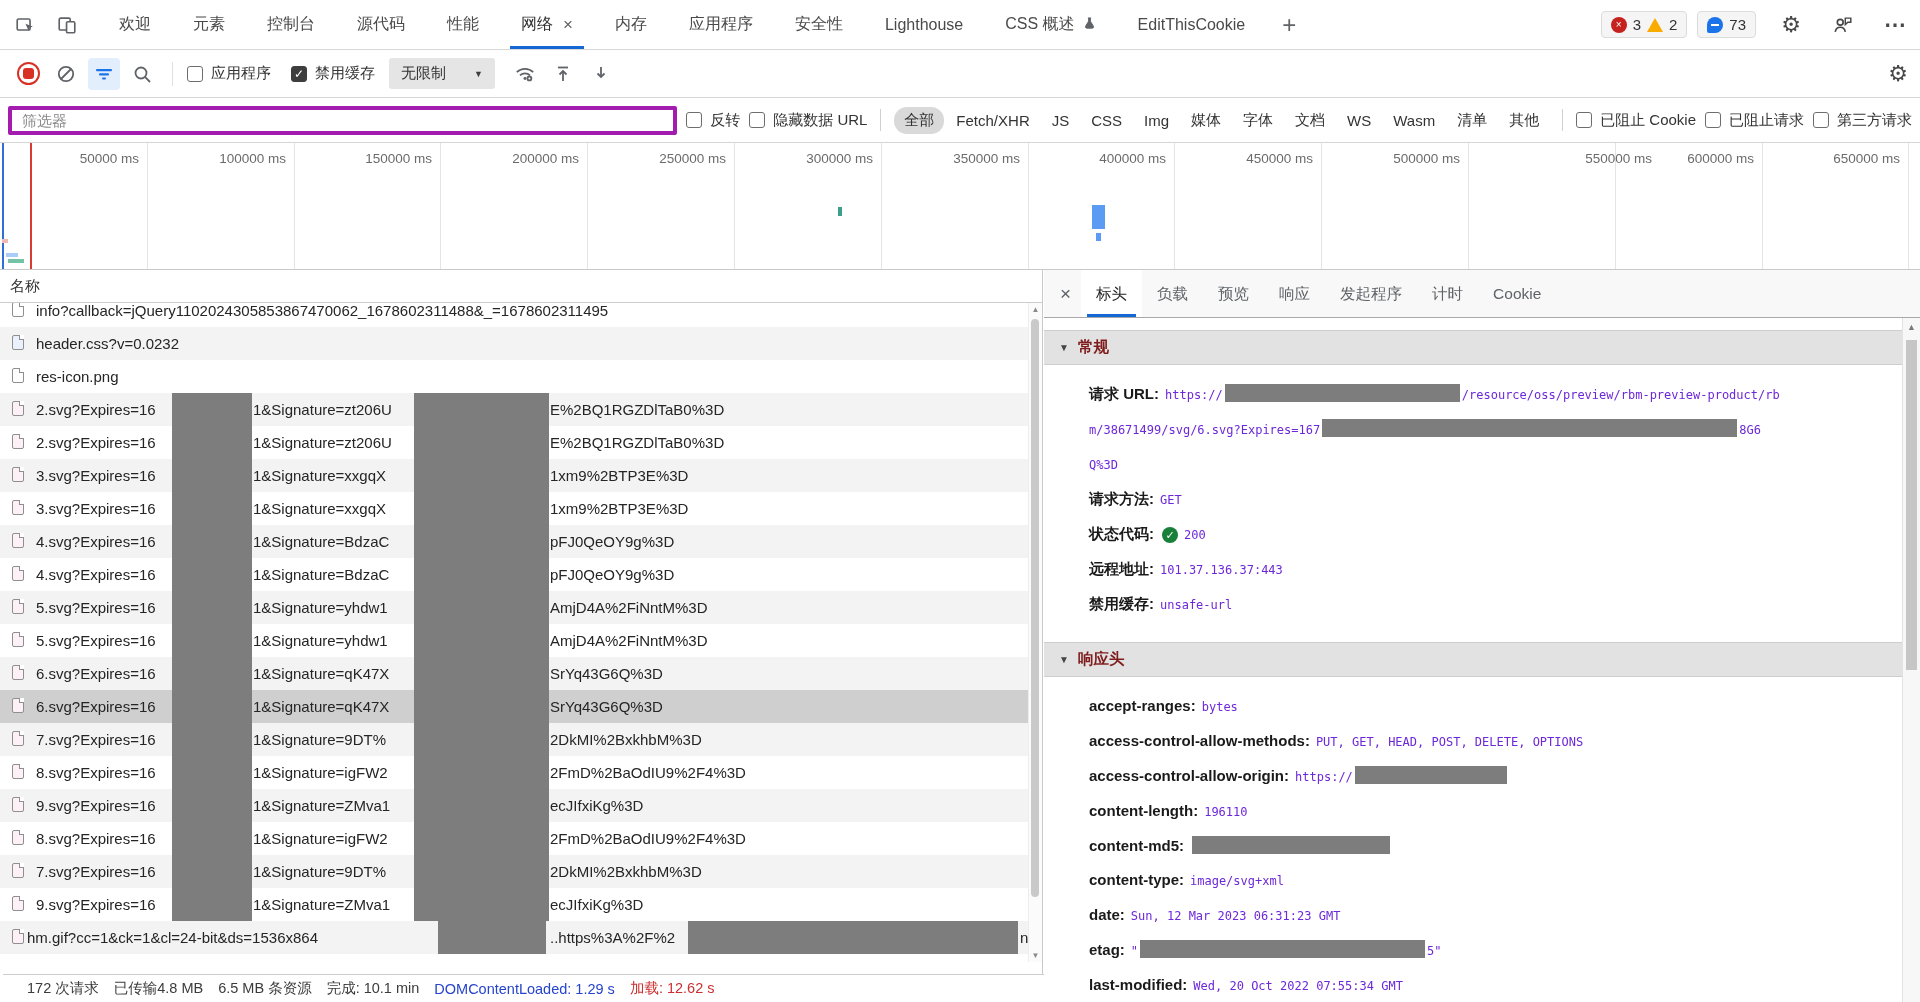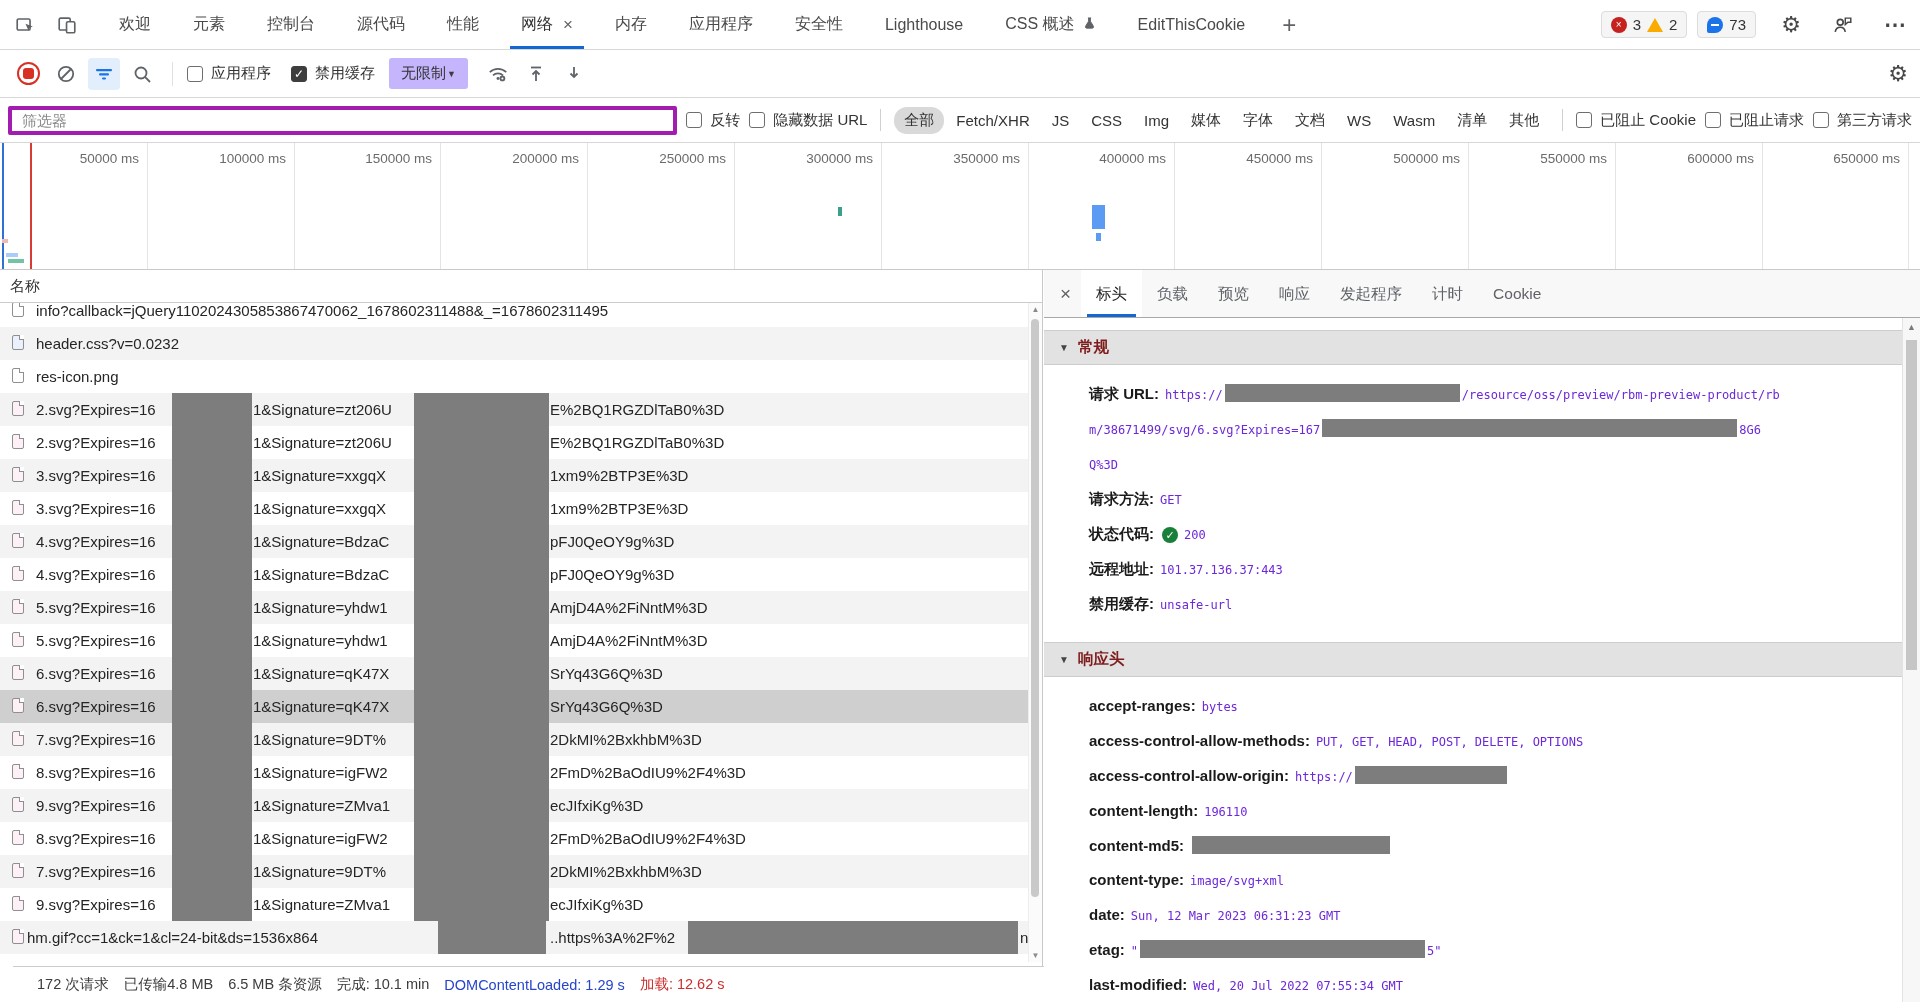--- a/index.html
+++ b/index.html
@@ -38,21 +38,21 @@
   .rec{width:19px;height:19px;border:2.5px solid #d93025;border-radius:50%;position:relative;}
   .rec::after{content:'';position:absolute;left:4px;top:4px;width:11px;height:11px;background:#d93025;border-radius:3px;}
   .filt-active{background:#e3eefc;}
   .vsep{width:1px;height:24px;background:#e0e0e0;margin:0 8px;}
   .cb{display:inline-flex;align-items:center;gap:8px;font-size:15px;color:#333;white-space:nowrap;}
   .cb .box{width:16px;height:16px;border:1.5px solid #6e6e6e;border-radius:3px;background:#fff;
     display:inline-flex;align-items:center;justify-content:center;box-sizing:border-box;}
   .cb .box::after{content:'✓';color:#fff;font-size:12px;display:none;}
   .cb.checked .box{background:#3e3e3e;border-color:#3e3e3e;}
   .cb.checked .box::after{display:block;}
-  .throttle{display:flex;align-items:center;gap:1px;background:#c4b5fd;border-radius:3px;
+  .throttle{display:flex;align-items:center;gap:28px;background:#e5e5e5;border-radius:3px;
     padding:6px 12px;font-size:15px;color:#333;margin:0 8px;}
   .caret{font-size:9px;color:#3c3c3c;}
   .toolbar-gear{position:absolute;right:12px;font-size:22px;color:#474747;}
 
   
   .filterbar{position:absolute;top:98px;left:0;right:0;height:44px;background:#fff;
     border-bottom:1px solid #d6d6d6;display:flex;align-items:center;padding:0 8px;gap:9px;white-space:nowrap;overflow:hidden;}
   .filter-input{width:726px;height:29px;border:4px solid #a21caf;border-radius:2px;padding:0 10px;
     font-size:15px;color:#333;font-family:"Liberation Sans",sans-serif;box-sizing:border-box;}
   .filter-input::placeholder{color:#8a8a8a;}
@@ -84,21 +84,21 @@
     border:1px solid #8f8f8f;border-radius:2px;box-sizing:border-box;}
   .ficon::before{content:'';position:absolute;top:-1px;right:-1px;width:4px;height:4px;background:#fff;
     border-left:1px solid #8f8f8f;border-bottom:1px solid #8f8f8f;}
   .ficon.css{background:#eaf1fd;}
   .ficon.img{background:#fdf0f7;}
   .lscroll{position:absolute;right:0;top:0;bottom:0;width:13px;background:#fbfbfb;border-left:1px solid #ededed;}
   .lscroll .arr{position:absolute;left:0;right:0;text-align:center;font-size:8px;color:#8a8a8a;}
   .lscroll .thumb{position:absolute;top:16px;left:2px;width:8px;height:578px;background:#c9c9c9;border-radius:4px;}
 
   
-  .statusbar{position:absolute;left:13px;bottom:0;width:1043px;height:36px;box-sizing:border-box;
+  .statusbar{position:absolute;left:3px;bottom:0;width:1043px;height:28px;box-sizing:border-box;
     border-top:1px solid #ccc;border-right:1px solid #c9c9c9;background:#fff;display:flex;
     align-items:center;gap:15px;padding-left:24px;font-size:14.5px;color:#3c3c3c;}
   .sitem.blue{color:#2644cc;}
   .sitem.red{color:#cc2f2f;}
 
   
   .pane-right{position:absolute;left:1044px;right:0;top:0;bottom:0;background:#fff;}
   .dtabs{position:absolute;top:0;left:0;right:0;height:48px;background:#f8f8f8;
     border-bottom:1px solid #a8a8a8;display:flex;align-items:center;box-sizing:border-box;}
   .dclose{font-size:19px;color:#5f6368;margin:0 10px 0 16px;}
@@ -323,21 +323,21 @@
       <div class="ov-label" style="left: 721px;">300000 ms</div>
       <div class="ov-line" style="left: 1028px;"></div>
       <div class="ov-label" style="left: 868px;">350000 ms</div>
       <div class="ov-line" style="left: 1174px;"></div>
       <div class="ov-label" style="left: 1014px;">400000 ms</div>
       <div class="ov-line" style="left: 1321px;"></div>
       <div class="ov-label" style="left: 1161px;">450000 ms</div>
       <div class="ov-line" style="left: 1468px;"></div>
       <div class="ov-label" style="left: 1308px;">500000 ms</div>
       <div class="ov-line" style="left: 1615px;"></div>
-      <div class="ov-label" style="left: 1455px;">550000 ms</div>
+      <div class="ov-label" style="left: 1500px;">550000 ms</div>
       <div class="ov-line" style="left: 1762px;"></div>
       <div class="ov-label" style="left: 1602px;">600000 ms</div>
       <div class="ov-line" style="left: 1908px;"></div>
       <div class="ov-label" style="left: 1748px;">650000 ms</div>
       <div class="ov-marker" style="left: 2px; width: 2px; background: rgb(47, 111, 214); top: 0px; bottom: 0px;"></div>
       <div class="ov-marker" style="left: 30px; width: 2px; background: rgb(216, 58, 52); top: 0px; bottom: 0px;"></div>
       <div class="ov-marker" style="left: 2px; width: 6px; background: rgb(240, 185, 180); top: 96px; height: 4px;"></div>
       <div class="ov-marker" style="left: 6px; width: 12px; background: rgb(169, 205, 248); top: 110px; height: 4px;"></div>
       <div class="ov-marker" style="left: 8px; width: 16px; background: rgb(116, 195, 166); top: 116px; height: 4px;"></div>
       <div class="ov-marker" style="left: 838px; width: 4px; background: rgb(58, 160, 139); top: 64px; height: 9px;"></div>
@@ -545,21 +545,21 @@
           </div>
           <div class="kvs">
             <div class="kv"><span class="k">accept-ranges:</span><span class="v">bytes</span></div>
             <div class="kv"><span class="k">access-control-allow-methods:</span><span class="v">PUT, GET, HEAD, POST, DELETE, OPTIONS</span></div>
             <div class="kv"><span class="k">access-control-allow-origin:</span><span class="v">https://</span><span class="redact" style="width: 152px;"></span></div>
             <div class="kv"><span class="k">content-length:</span><span class="v">196110</span></div>
             <div class="kv"><span class="k">content-md5:</span><span class="redact" style="width: 198px;"></span></div>
             <div class="kv"><span class="k">content-type:</span><span class="v">image/svg+xml</span></div>
             <div class="kv"><span class="k">date:</span><span class="v">Sun, 12 Mar 2023 06:31:23 GMT</span></div>
             <div class="kv"><span class="k">etag:</span><span class="v">"</span><span class="redact" style="width: 285px;"></span><span class="v">5"</span></div>
-            <div class="kv"><span class="k">last-modified:</span><span class="v">Wed, 20 Jul 2022 07:55:34 GMT</span></div>
+            <div class="kv"><span class="k">last-modified:</span><span class="v">Wed, 20 Oct 2022 07:55:34 GMT</span></div>
             <div class="kv"><span class="k">x-oss-hash-crc64ecma:</span><span class="redact" style="width: 340px;"></span></div>
           </div>
         </div>
       <div class="rscroll">
         <div class="arr">▲</div>
         <div class="thumb"></div>
       </div>
     </div>
   </div>
 

